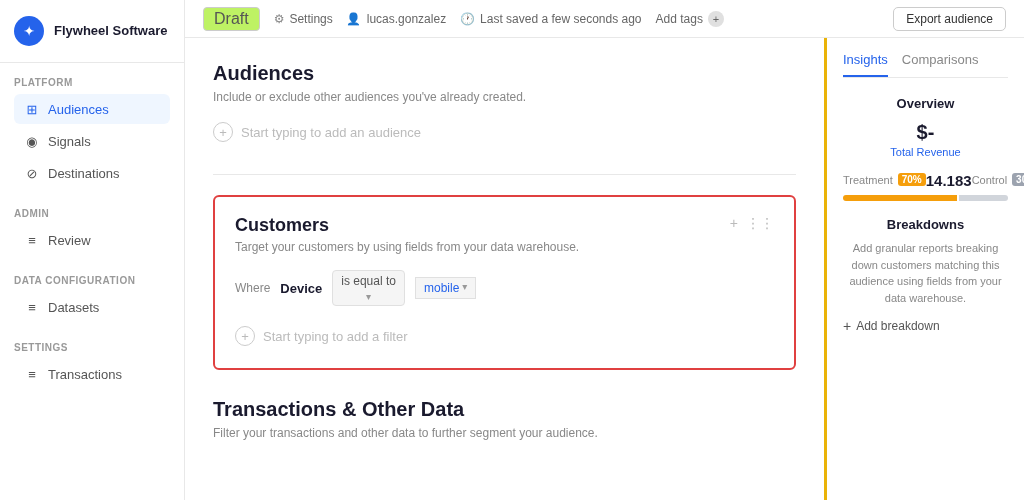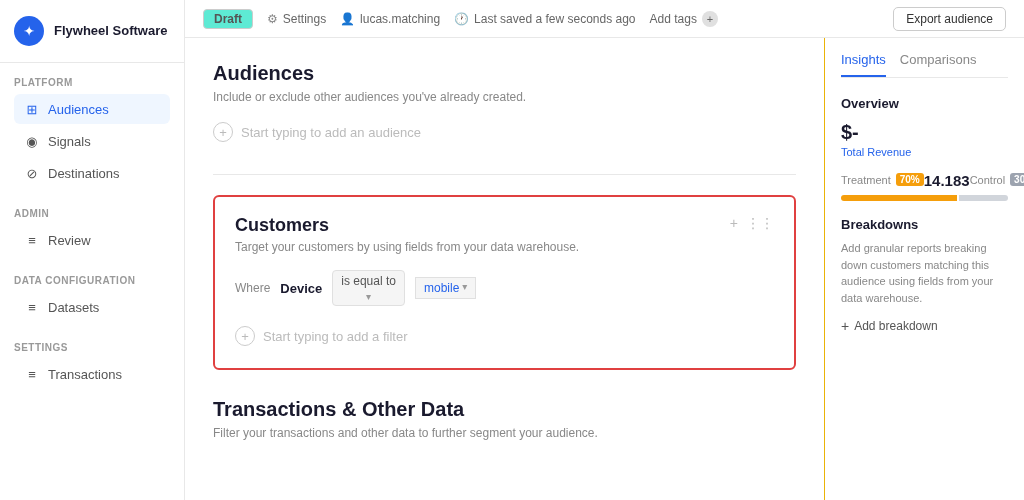--- a/index.html
+++ b/index.html
@@ -85,26 +85,26 @@
     .top-bar {
       display: flex;
       align-items: center;
       padding: 0 18px;
       height: 38px;
       border-bottom: 1px solid #e8e8e8;
       gap: 14px;
       background: #fff;
     }
     .draft-badge {
-      background: #5eead4;
+      background: #bef264;
       border: 1px solid #ccc;
       border-radius: 4px;
       padding: 2px 10px;
-      font-size: 12px;
-      font-weight: 700;
+      font-size: 16px;
+      font-weight: 400;
       color: #555;
     }
     .top-bar-item {
       display: flex;
       align-items: center;
       gap: 5px;
       color: #666;
       font-size: 12px;
     }
     .top-bar-icon { font-size: 12px; color: #888; }
@@ -243,24 +243,25 @@
       color: #2563eb;
       font-weight: 400;
       cursor: pointer;
     }
     .chevron { font-size: 10px; color: #999; }
 
     
     .right-panel {
       width: 200px;
       min-width: 200px;
-      border-left: 1px solid #eab308;
+      border-left: 3px solid #eab308;
       padding: 14px 16px;
       overflow-y: auto;
       background: #fff;
+      text-align: center;
     }
     .panel-tabs {
       display: flex;
       gap: 14px;
       margin-bottom: 18px;
       border-bottom: 1px solid #e8e8e8;
     }
     .panel-tab {
       font-size: 13px;
       color: #888;
@@ -422,21 +423,21 @@
 <div class="main-wrap">
 
   <div class="top-bar">
     <span class="draft-badge">Draft</span>
     <div class="top-bar-item">
       <span class="top-bar-icon">⚙</span>
       <span>Settings</span>
     </div>
     <div class="top-bar-item">
       <span class="top-bar-icon">👤</span>
-      <span>lucas.matching</span>
+      <span>lucas.gonzalez</span>
     </div>
     <div class="top-bar-item">
       <span class="top-bar-icon">🕐</span>
       <span>Last saved a few seconds ago</span>
     </div>
     <div class="top-bar-item">
       <span>Add tags</span>
       <span style="background:#e0e0e0;border-radius:50%;width:16px;height:16px;display:flex;align-items:center;justify-content:center;font-size:11px;">+</span>
     </div>
     <div class="top-bar-divider"></div>

